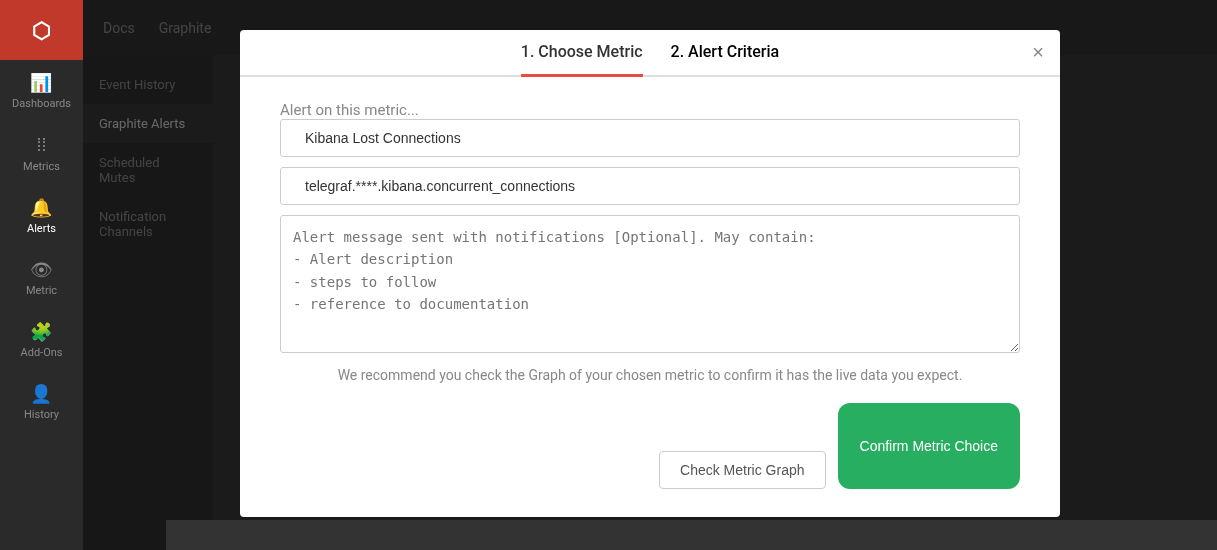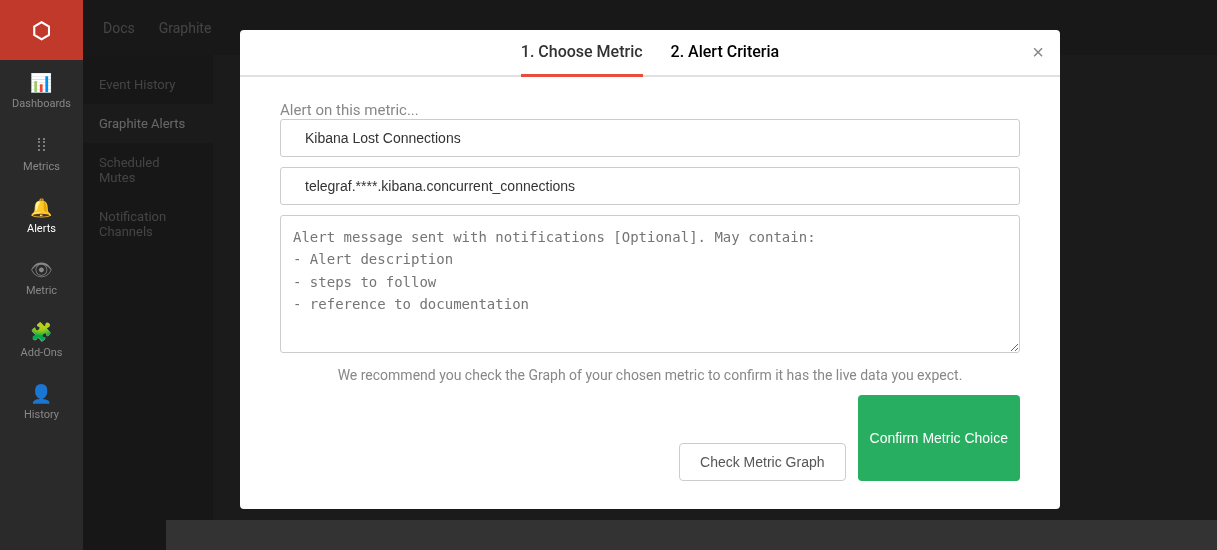--- a/index.html
+++ b/index.html
@@ -201,43 +201,43 @@
       height: 138px;
       resize: vertical;
       margin-bottom: 14px;
       display: block;
       line-height: 1.6;
     }
     .recommend-text {
       color: #888;
       font-size: 14px;
       text-align: center;
-      margin-bottom: 12px;
+      margin-bottom: 20px;
     }
     .modal-actions {
       display: flex;
       justify-content: flex-end;
       gap: 12px;
     }
     .btn-check-graph {
       background: #fff;
       border: 1px solid #ccc;
       color: #555;
       padding: 10px 20px;
       border-radius: 4px;
       font-size: 14px;
       cursor: pointer;
       margin-top: 48px;
     }
     .btn-confirm {
       background: #27ae60;
       border: none;
       color: #fff;
-      padding: 10px 12px;
-      border-radius: 4px;
+      padding: 10px 22px;
+      border-radius: 12px;
       font-size: 14px;
       cursor: pointer;
       font-weight: 500;
     }
 
     
     .bottom-bar {
       position: absolute;
       bottom: 0;
       left: 83px;

